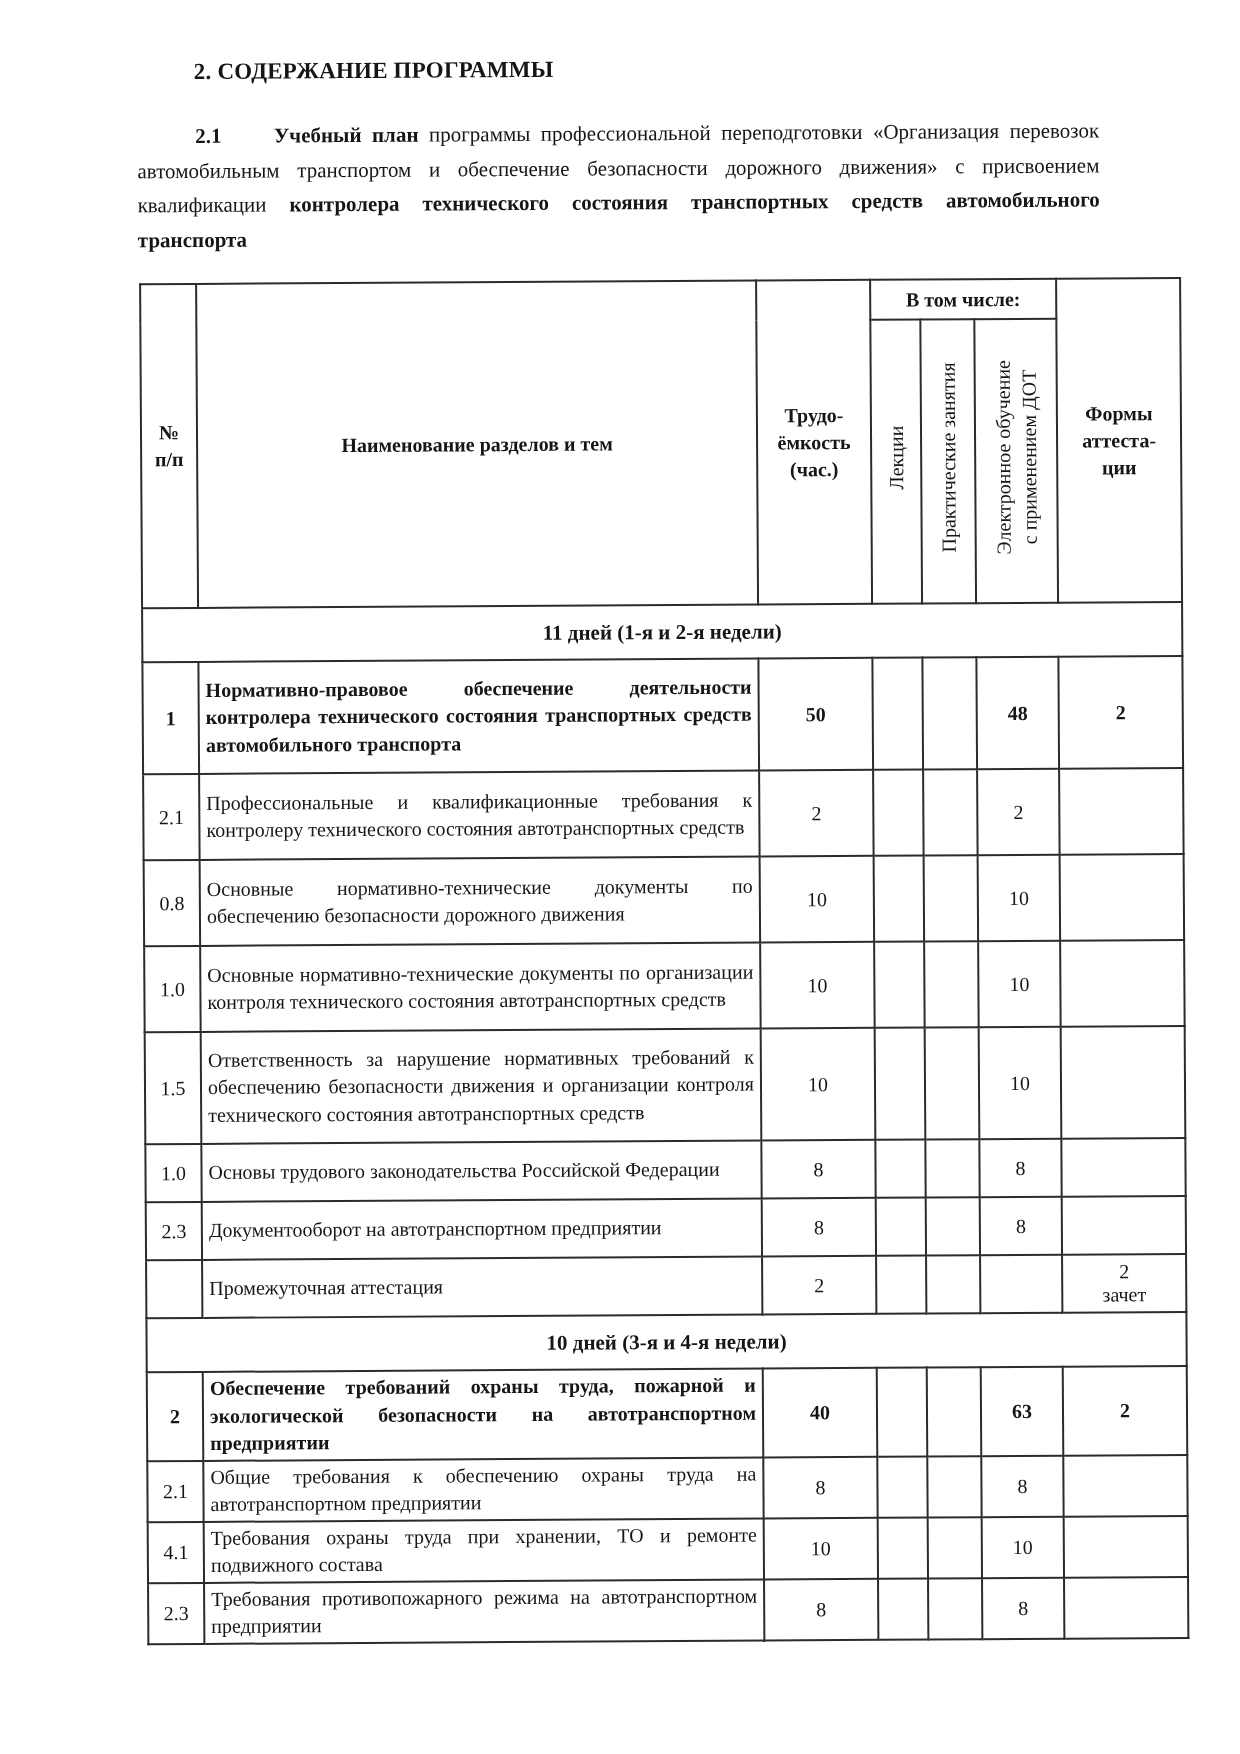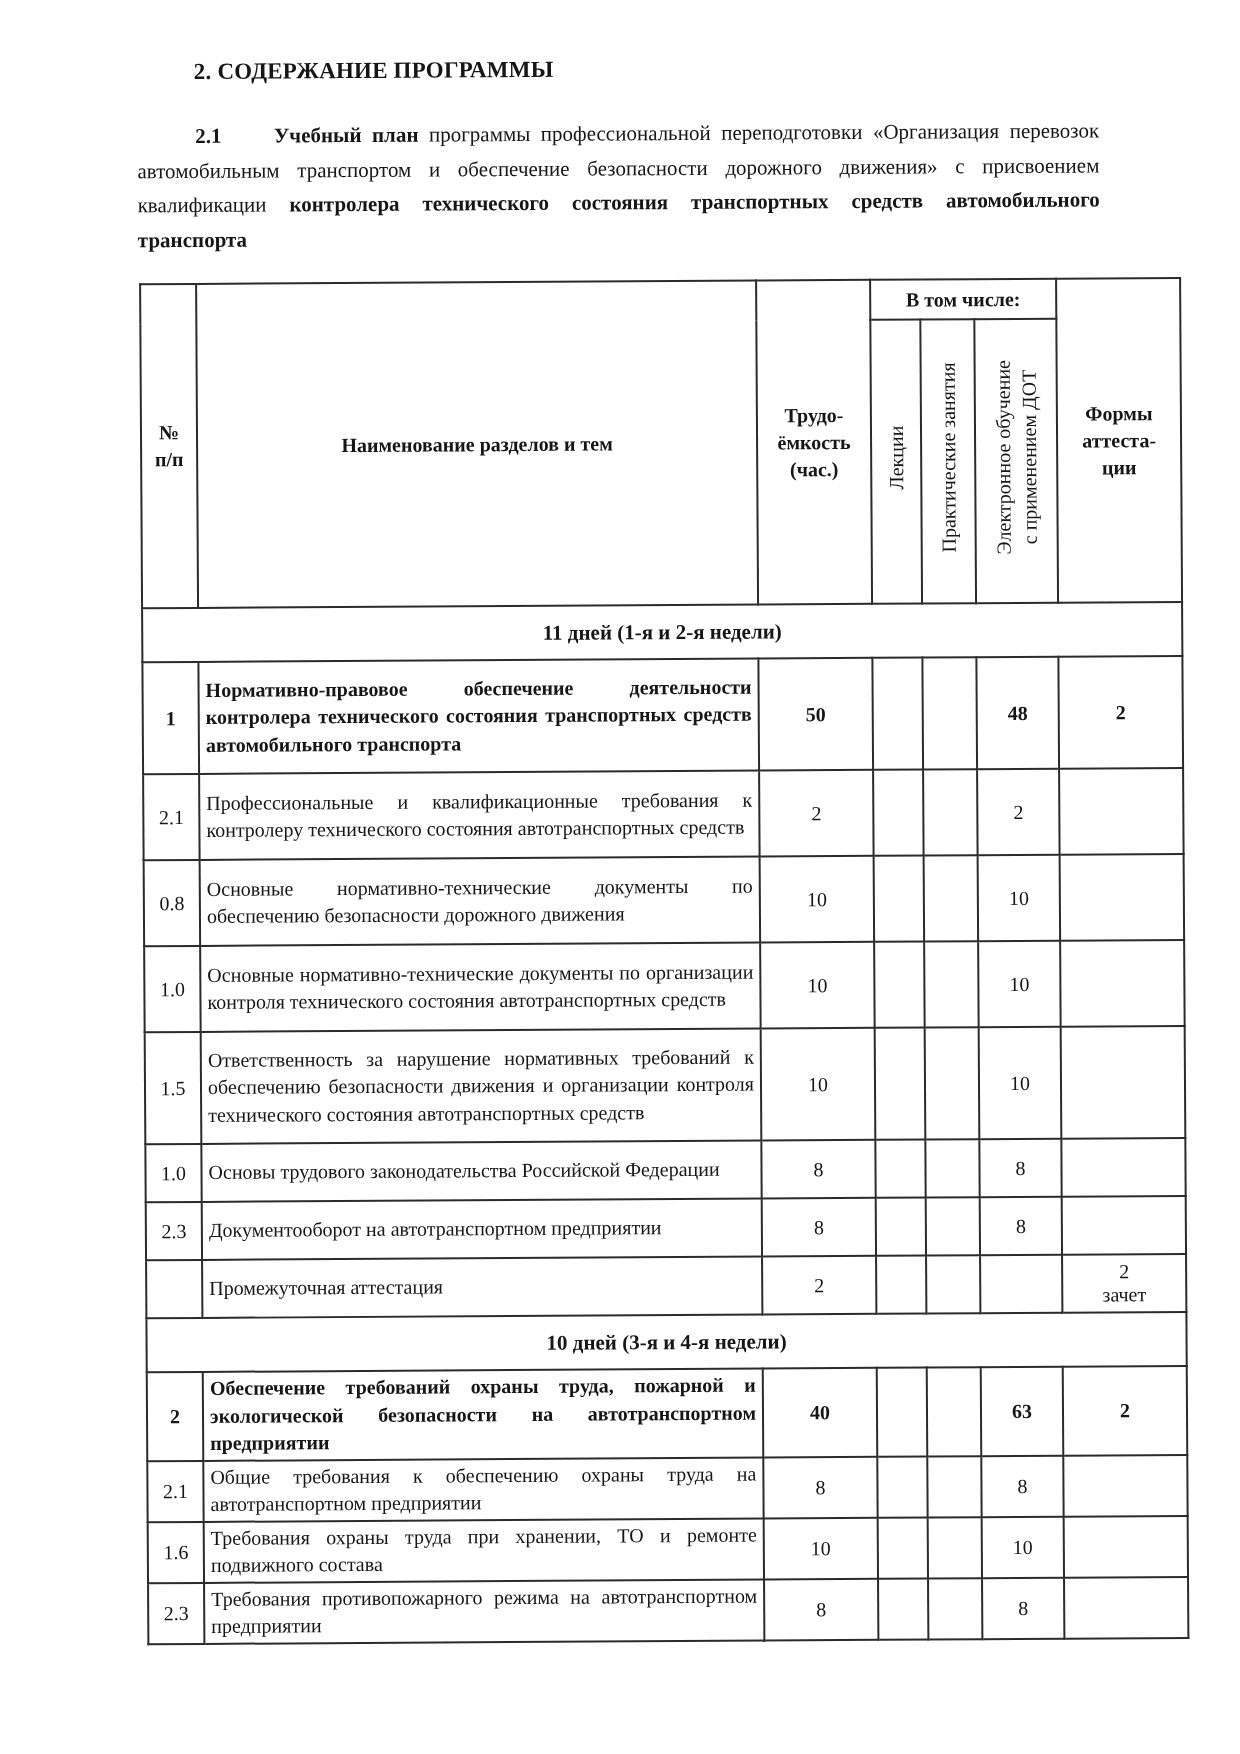--- a/index.html
+++ b/index.html
@@ -213,21 +213,21 @@
         <tr class="r2">
           <td class="num">2.1</td>
           <td class="name pre">Общие требования к обеспечению охраны труда на автотранспортном предприятии</td>
           <td class="val">8</td>
           <td class="val"></td>
           <td class="val"></td>
           <td class="val">8</td>
           <td class="val pre"></td>
         </tr>
         <tr class="r2">
-          <td class="num">1.6</td>
+          <td class="num">4.1</td>
           <td class="name pre">Требования охраны труда при хранении, ТО и ремонте подвижного состава</td>
           <td class="val">10</td>
           <td class="val"></td>
           <td class="val"></td>
           <td class="val">10</td>
           <td class="val pre"></td>
         </tr>
         <tr class="r2">
           <td class="num">2.3</td>
           <td class="name pre">Требования противопожарного режима на автотранспортном предприятии</td>

